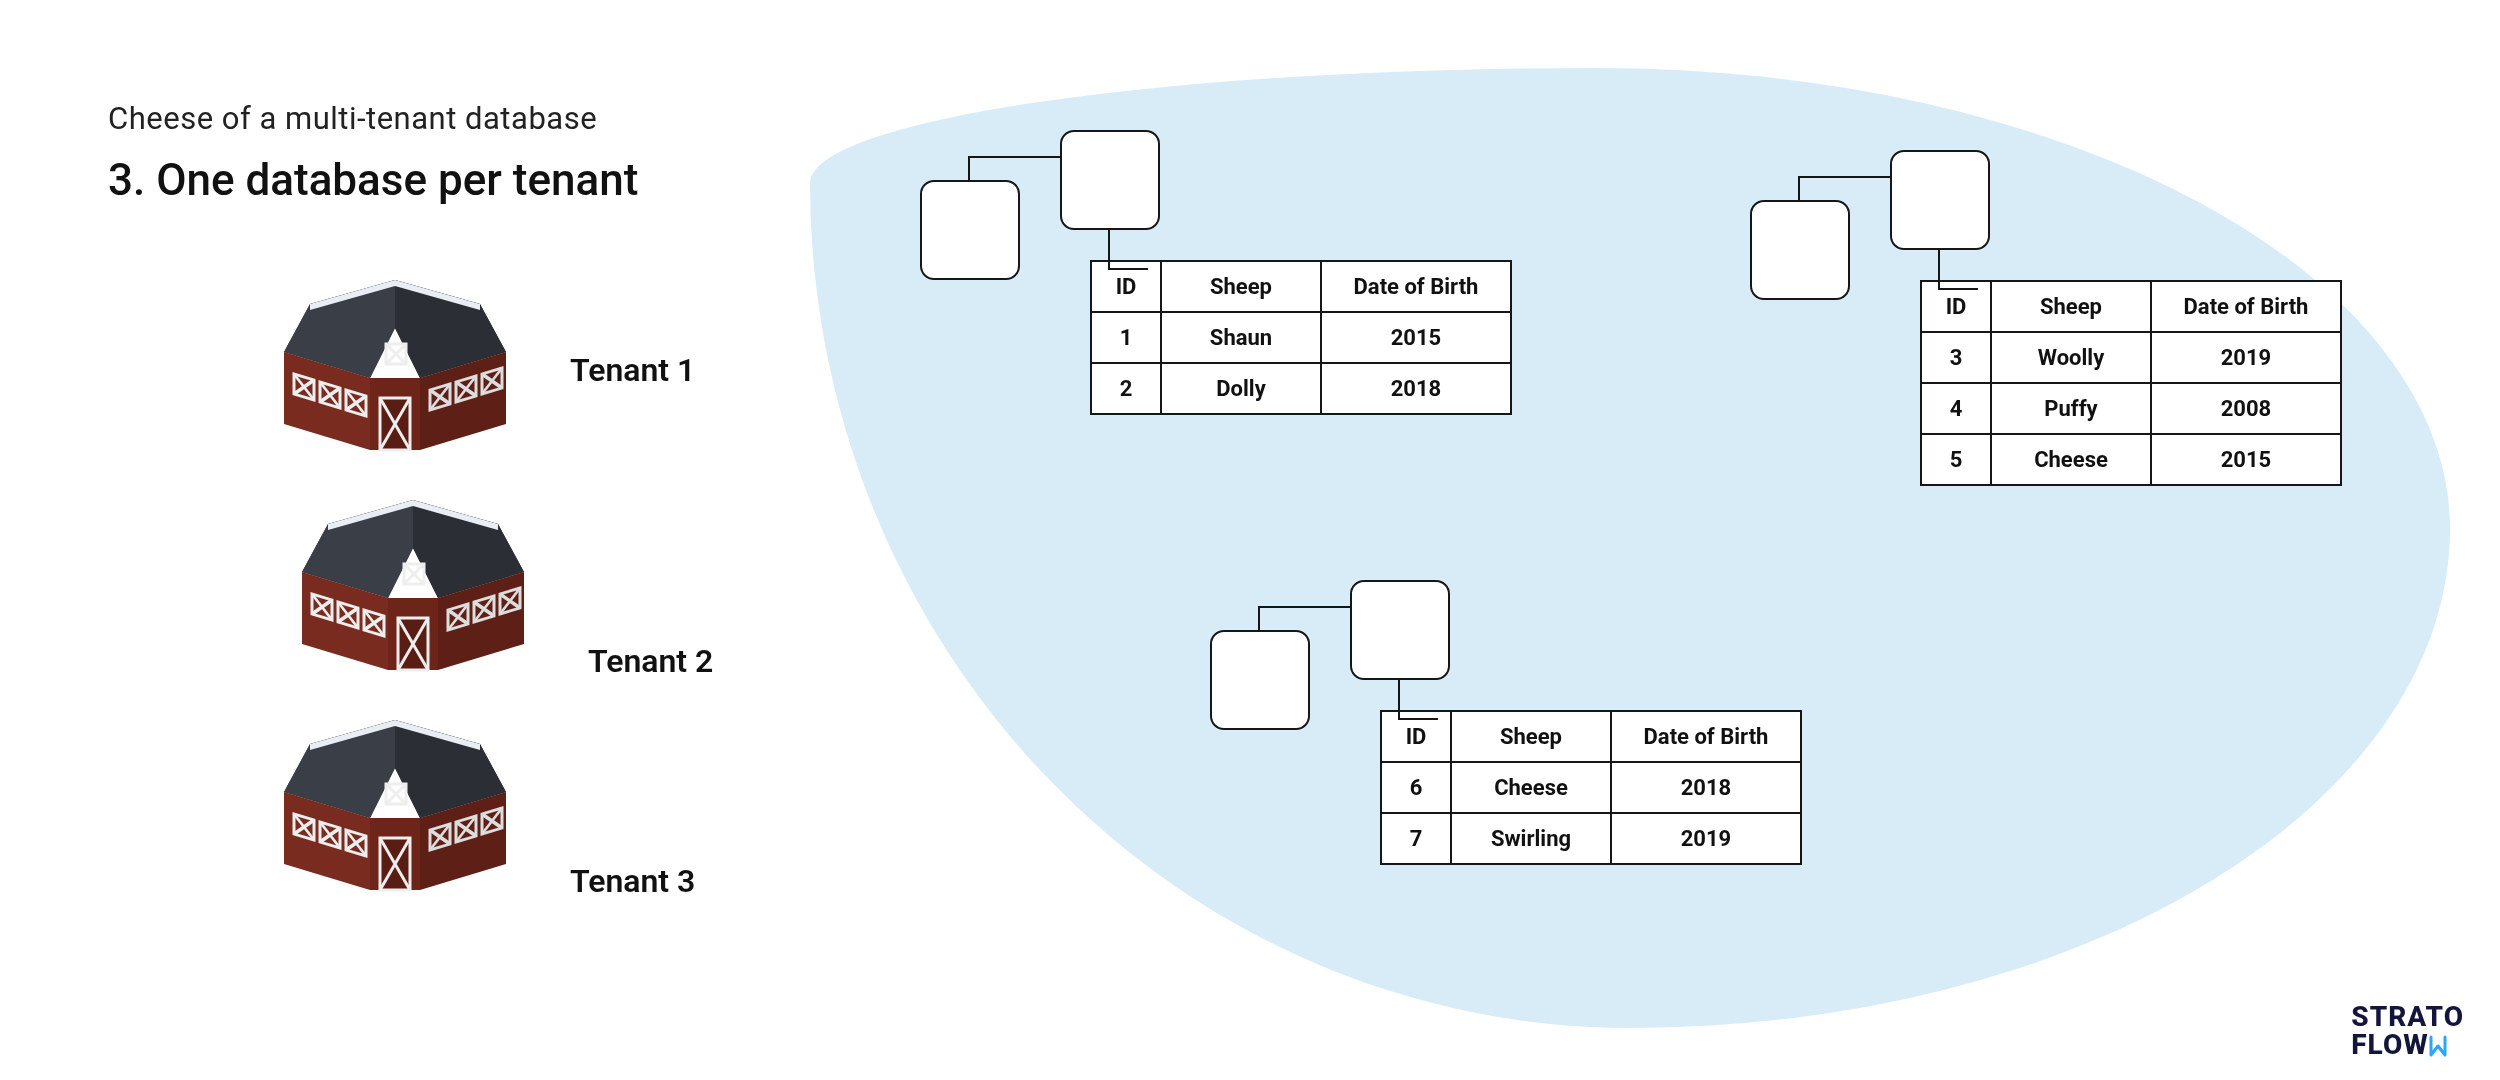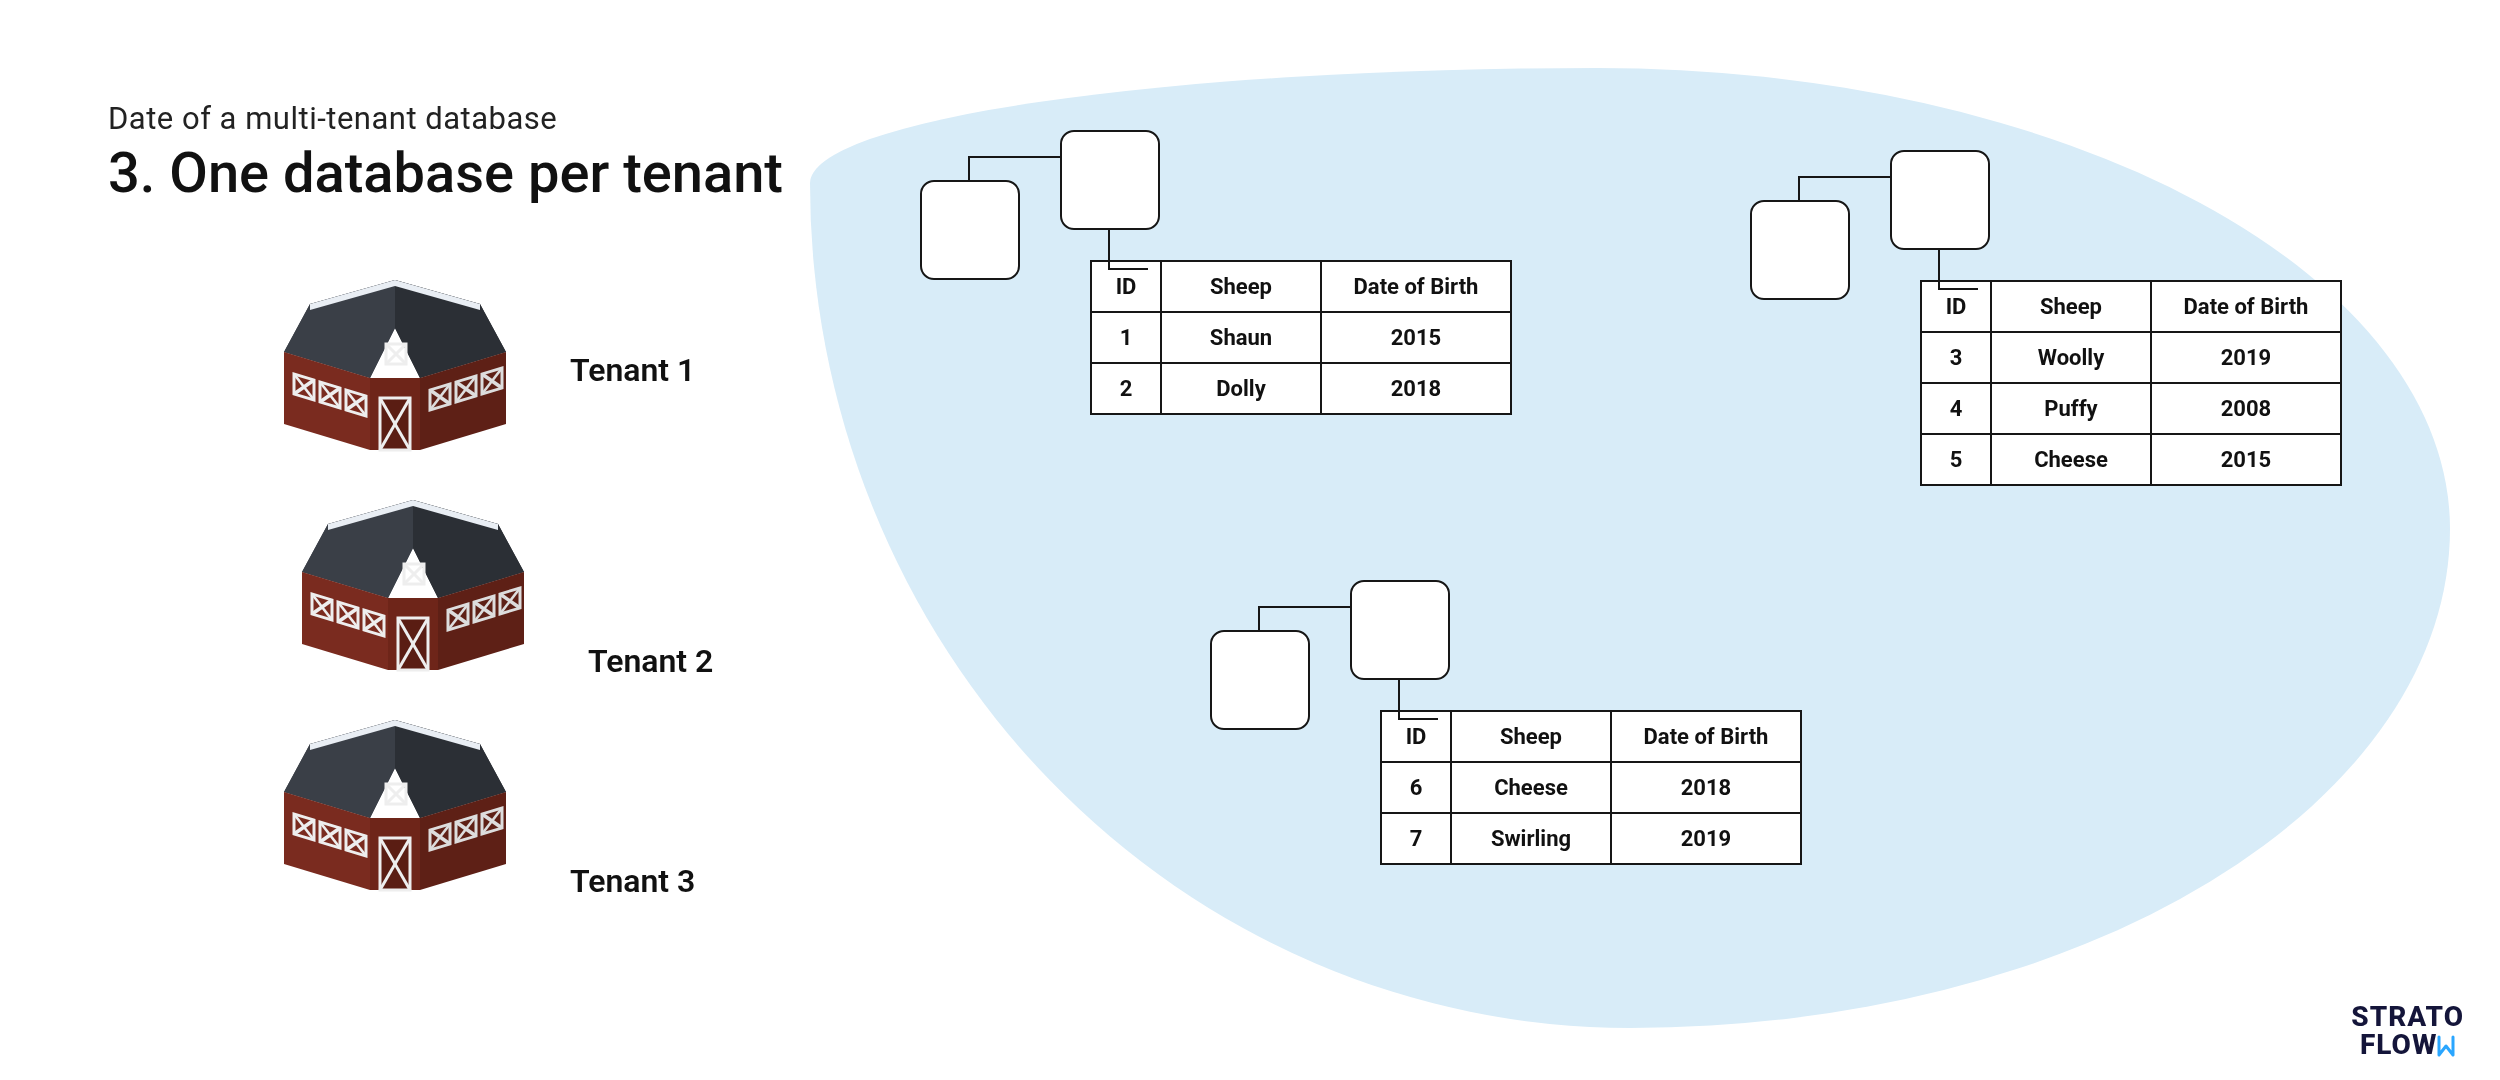--- a/index.html
+++ b/index.html
@@ -16,22 +16,22 @@
     left: 108px;
     top: 100px;
     font-size: 31px;
     font-weight: 400;
     letter-spacing: 0.5px;
     color: #222;
   }
   .title {
     position: absolute;
     left: 108px;
-    top: 140px;
-    font-size: 56px;
+    top: 154px;
+    font-size: 44px;
     font-weight: 500;
     color: #111;
   }
 
   
   .tenant-row {
     position: absolute;
     display: flex;
     align-items: center;
     gap: 60px;
@@ -114,32 +114,32 @@
   
   .brand {
     position: absolute;
     right: 36px;
     bottom: 20px;
     font-weight: 800;
     font-size: 28px;
     letter-spacing: 1px;
     line-height: 1.02;
     color: #14153a;
-    text-align: center;
+    text-align: left;
   }
   .brand .accent {
     display: inline-block;
     width: 18px; height: 22px;
     vertical-align: -3px;
   }
 </style>
 </head>
 <body>
 
-<div class="overtitle">Date of a multi-tenant database</div>
+<div class="overtitle">Cheese of a multi-tenant database</div>
 <div class="title">3. One database per tenant</div>
 
 <svg width="0" height="0" style="position:absolute">
   <symbol id="barn" viewBox="0 0 230 180">
 
     <polygon points="115,0 200,24 226,72 140,98 115,48" fill="#2b2f35"></polygon>
 
     <polygon points="115,0 30,24 4,72 90,98 115,48" fill="#3a3f47"></polygon>
     <polygon points="115,0 115,48 90,98 4,72 30,24" fill="#3a3f47"></polygon>
     <polygon points="115,0 115,48 140,98 226,72 200,24" fill="#2b2f35"></polygon>

